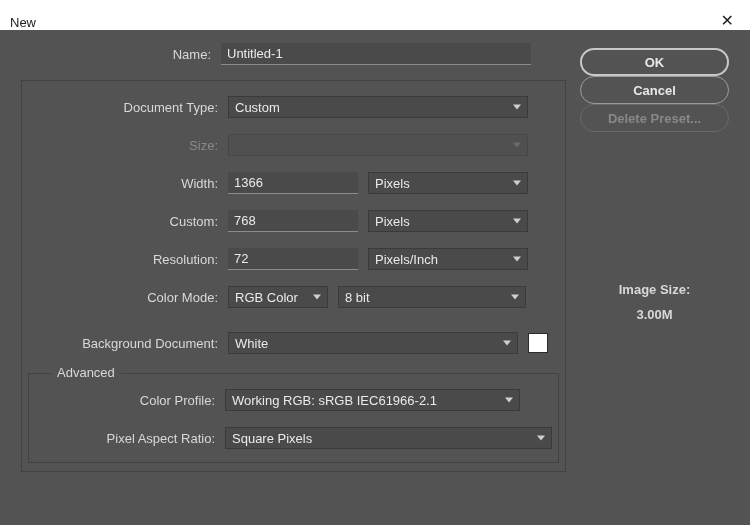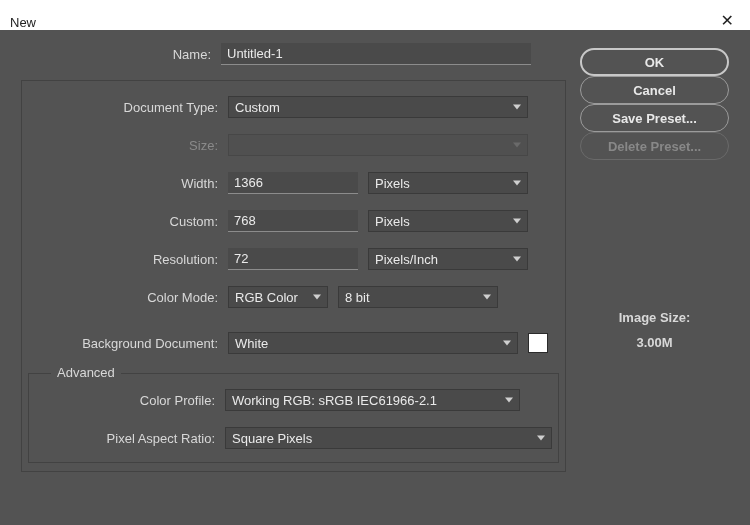--- a/index.html
+++ b/index.html
@@ -202,21 +202,21 @@
         <div class="select" style="width:160px;margin-left:10px">
           <span>Pixels/Inch</span>
         </div>
       </div>
 
       <div class="row">
         <label>Color Mode:</label>
         <div class="select" style="width:100px">
           <span>RGB Color</span>
         </div>
-        <div class="select" style="width:160px;margin-left:10px">
+        <div class="select" style="width:188px;margin-left:10px">
           <span>8 bit</span>
         </div>
       </div>
 
       <div class="row" style="margin-top:22px">
         <label>Background Document:</label>
         <div class="select" style="width:290px">
           <span>White</span>
         </div>
         <div class="swatch" style=";background:#ffffff"></div>
@@ -242,23 +242,20 @@
 
     </div>
   </div>
 
   <div class="buttons-area">
     <div class="btn primary">
         <span>OK</span>
       </div>
     <div class="btn">
         <span>Cancel</span>
-      </div>
-    <div class="btn">
-        <span>Save Preset...</span>
       </div>
     <div class="btn disabled">
         <span>Delete Preset...</span>
       </div>
 
     <div class="image-size">
       <div class="label">Image Size:</div>
       <div>3.00M</div>
     </div>
   </div>

